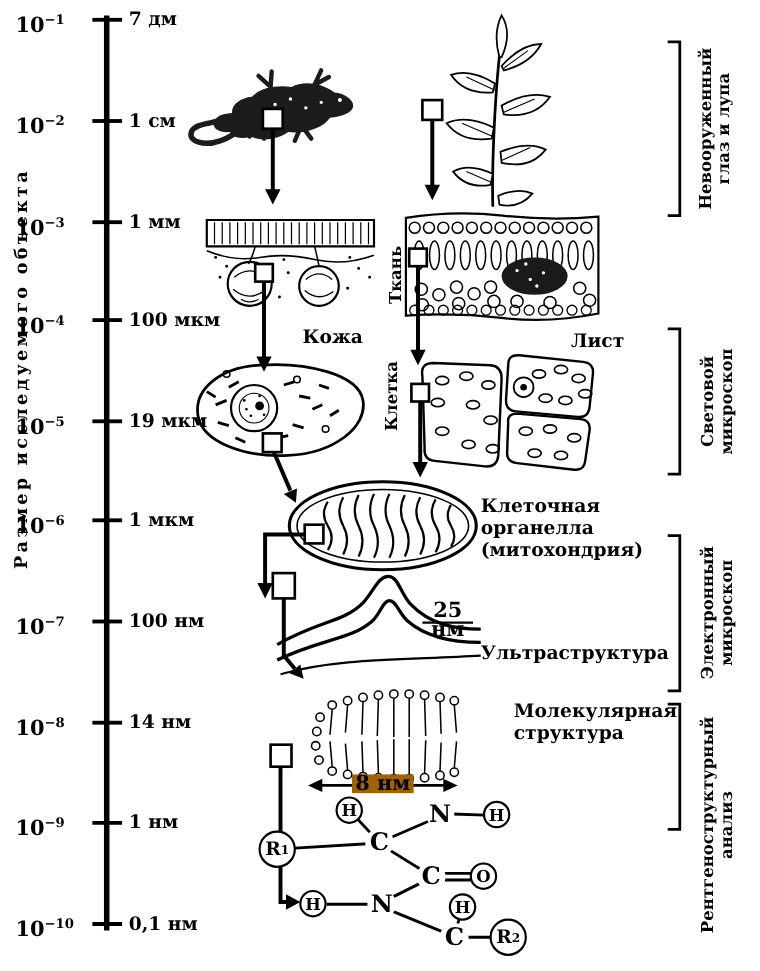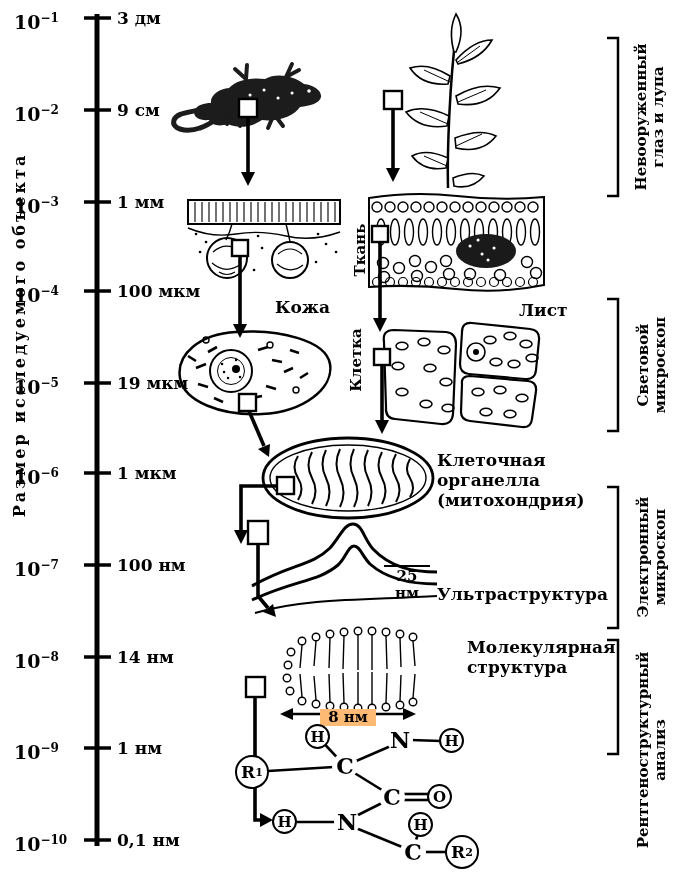--- a/index.html
+++ b/index.html
@@ -13,22 +13,22 @@
   .power sup { font-size:12px; }
   .unit  { position:absolute; left:117px; font-weight:bold; font-size:17px;
            line-height:24px; white-space:nowrap; }
 
   .vlabel { position:absolute; transform:translate(-50%,-50%) rotate(-90deg);
             font-weight:bold; font-size:15px; line-height:17px;
             white-space:pre; text-align:center; }
   .hlabel { position:absolute; font-weight:bold; font-size:17px;
             line-height:20px; white-space:pre; }
   .center { text-align:center;padding-left:37px; }
-  .scalebar-label { position:absolute; font-weight:bold; font-size:15px;
-            text-align:center; line-height:17px;margin-top:21px; }
+  .scalebar-label { position:absolute; font-weight:bold; font-size:19px;
+            text-align:center; line-height:17px; }
 
   .atom { position:absolute; display:flex; align-items:center; justify-content:center;
           background:#fff; border-radius:50%; font-weight:bold; }
   .atom.circle { width:25px; height:25px; border:2.5px solid #000; font-size:15px; }
   .atom.rgroup { width:34px; height:34px; border:2.5px solid #000; font-size:17px; }
   .atom.rgroup sub { font-size:11px; }
   .atom.bare   { width:26px; height:26px; font-size:22px; }
 </style>
 </head>
 <body>
@@ -290,23 +290,23 @@
     <rect x="374" y="349" width="16" height="16"></rect>
     <rect x="277" y="477" width="17" height="17"></rect>
     <rect x="248" y="521" width="20" height="23"></rect>
     <rect x="246" y="677" width="19" height="20"></rect>
   </g>
 </svg>
 
 <div class="vlabel" style="left:19px; top:335px; letter-spacing:3px; font-size:16px;">Размер исследуемого объекта</div>
 
 <div class="power" style="top:6px"><span>10</span><sup>−1</sup></div>
-<div class="unit" style="top:6px">3 дм</div>
+<div class="unit" style="top:6px">7 дм</div>
 <div class="power" style="top:98px"><span>10</span><sup>−2</sup></div>
-<div class="unit" style="top:98px">9 см</div>
+<div class="unit" style="top:98px">1 см</div>
 <div class="power" style="top:190px"><span>10</span><sup>−3</sup></div>
 <div class="unit" style="top:190px">1 мм</div>
 <div class="power" style="top:279px"><span>10</span><sup>−4</sup></div>
 <div class="unit" style="top:279px">100 мкм</div>
 <div class="power" style="top:371px"><span>10</span><sup>−5</sup></div>
 <div class="unit" style="top:371px">19 мкм</div>
 <div class="power" style="top:461px"><span>10</span><sup>−6</sup></div>
 <div class="unit" style="top:461px">1 мкм</div>
 <div class="power" style="top:553px"><span>10</span><sup>−7</sup></div>
 <div class="unit" style="top:553px">100 нм</div>
@@ -330,21 +330,21 @@
 <div class="hlabel center" style="left:482px; top:300px; width:62px">Лист</div>
 <div class="vlabel" style="left:360px; top:250px">Ткань</div>
 <div class="vlabel" style="left:356px; top:360px">Клетка</div>
 <div class="hlabel" style="left:437px; top:584px">Ультраструктура</div>
 <div class="hlabel" style="left:437px; top:450px">Клеточная
 органелла
 (митохондрия)</div>
 <div class="scalebar-label" style="left:383px; top:547px; width:48px">25 нм</div>
 <div class="hlabel" style="left:467px; top:637px">Молекулярная
 структура</div>
-<div class="scalebar-label" style="left:320px; top:688px; width:56px; background:#fdba74">8 нм</div>
+<div class="scalebar-label" style="left:320px; top:704px; width:56px; background:#a16207">8 нм</div>
 
 <div class="atom circle" style="left:305px; top:724px">H</div>
 <div class="atom bare" style="left:387px; top:727px">N</div>
 <div class="atom circle" style="left:439px; top:728px">H</div>
 <div class="atom rgroup" style="left:235px; top:755px">
       <span>R</span>
       <sub>1</sub>
     </div>
 <div class="atom bare" style="left:332px; top:753px">C</div>
 <div class="atom bare" style="left:379px; top:784px">C</div>

